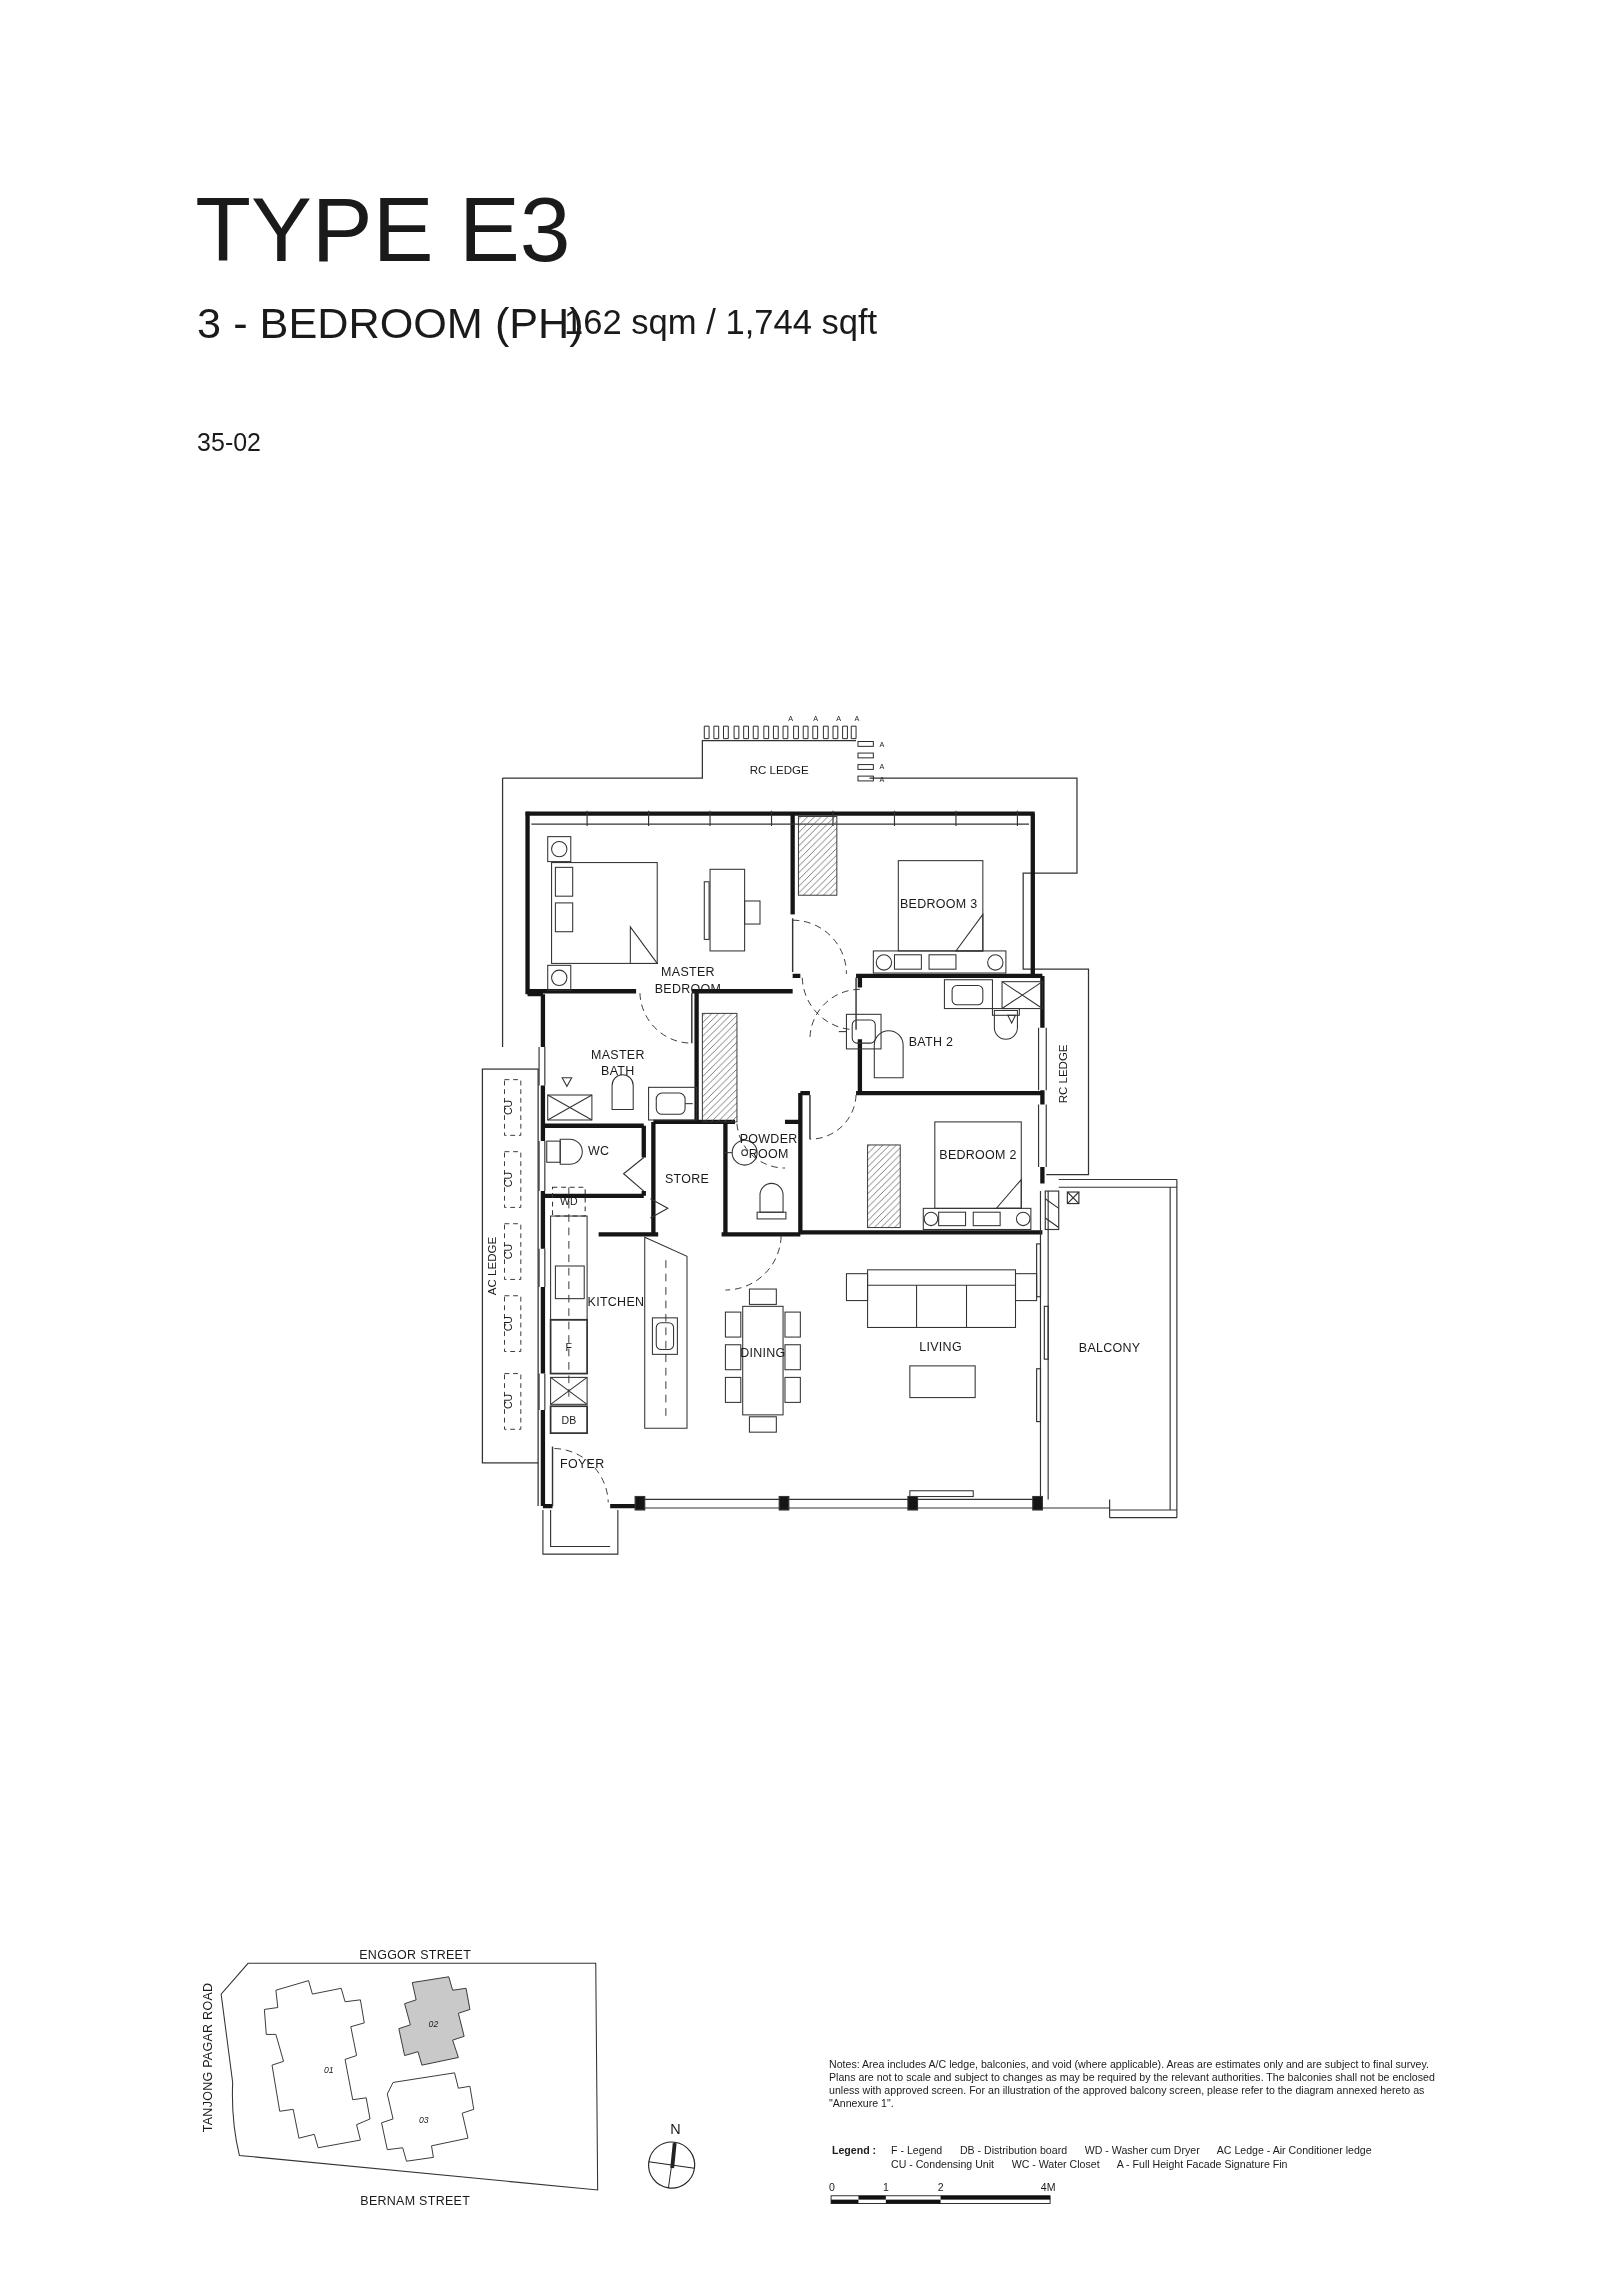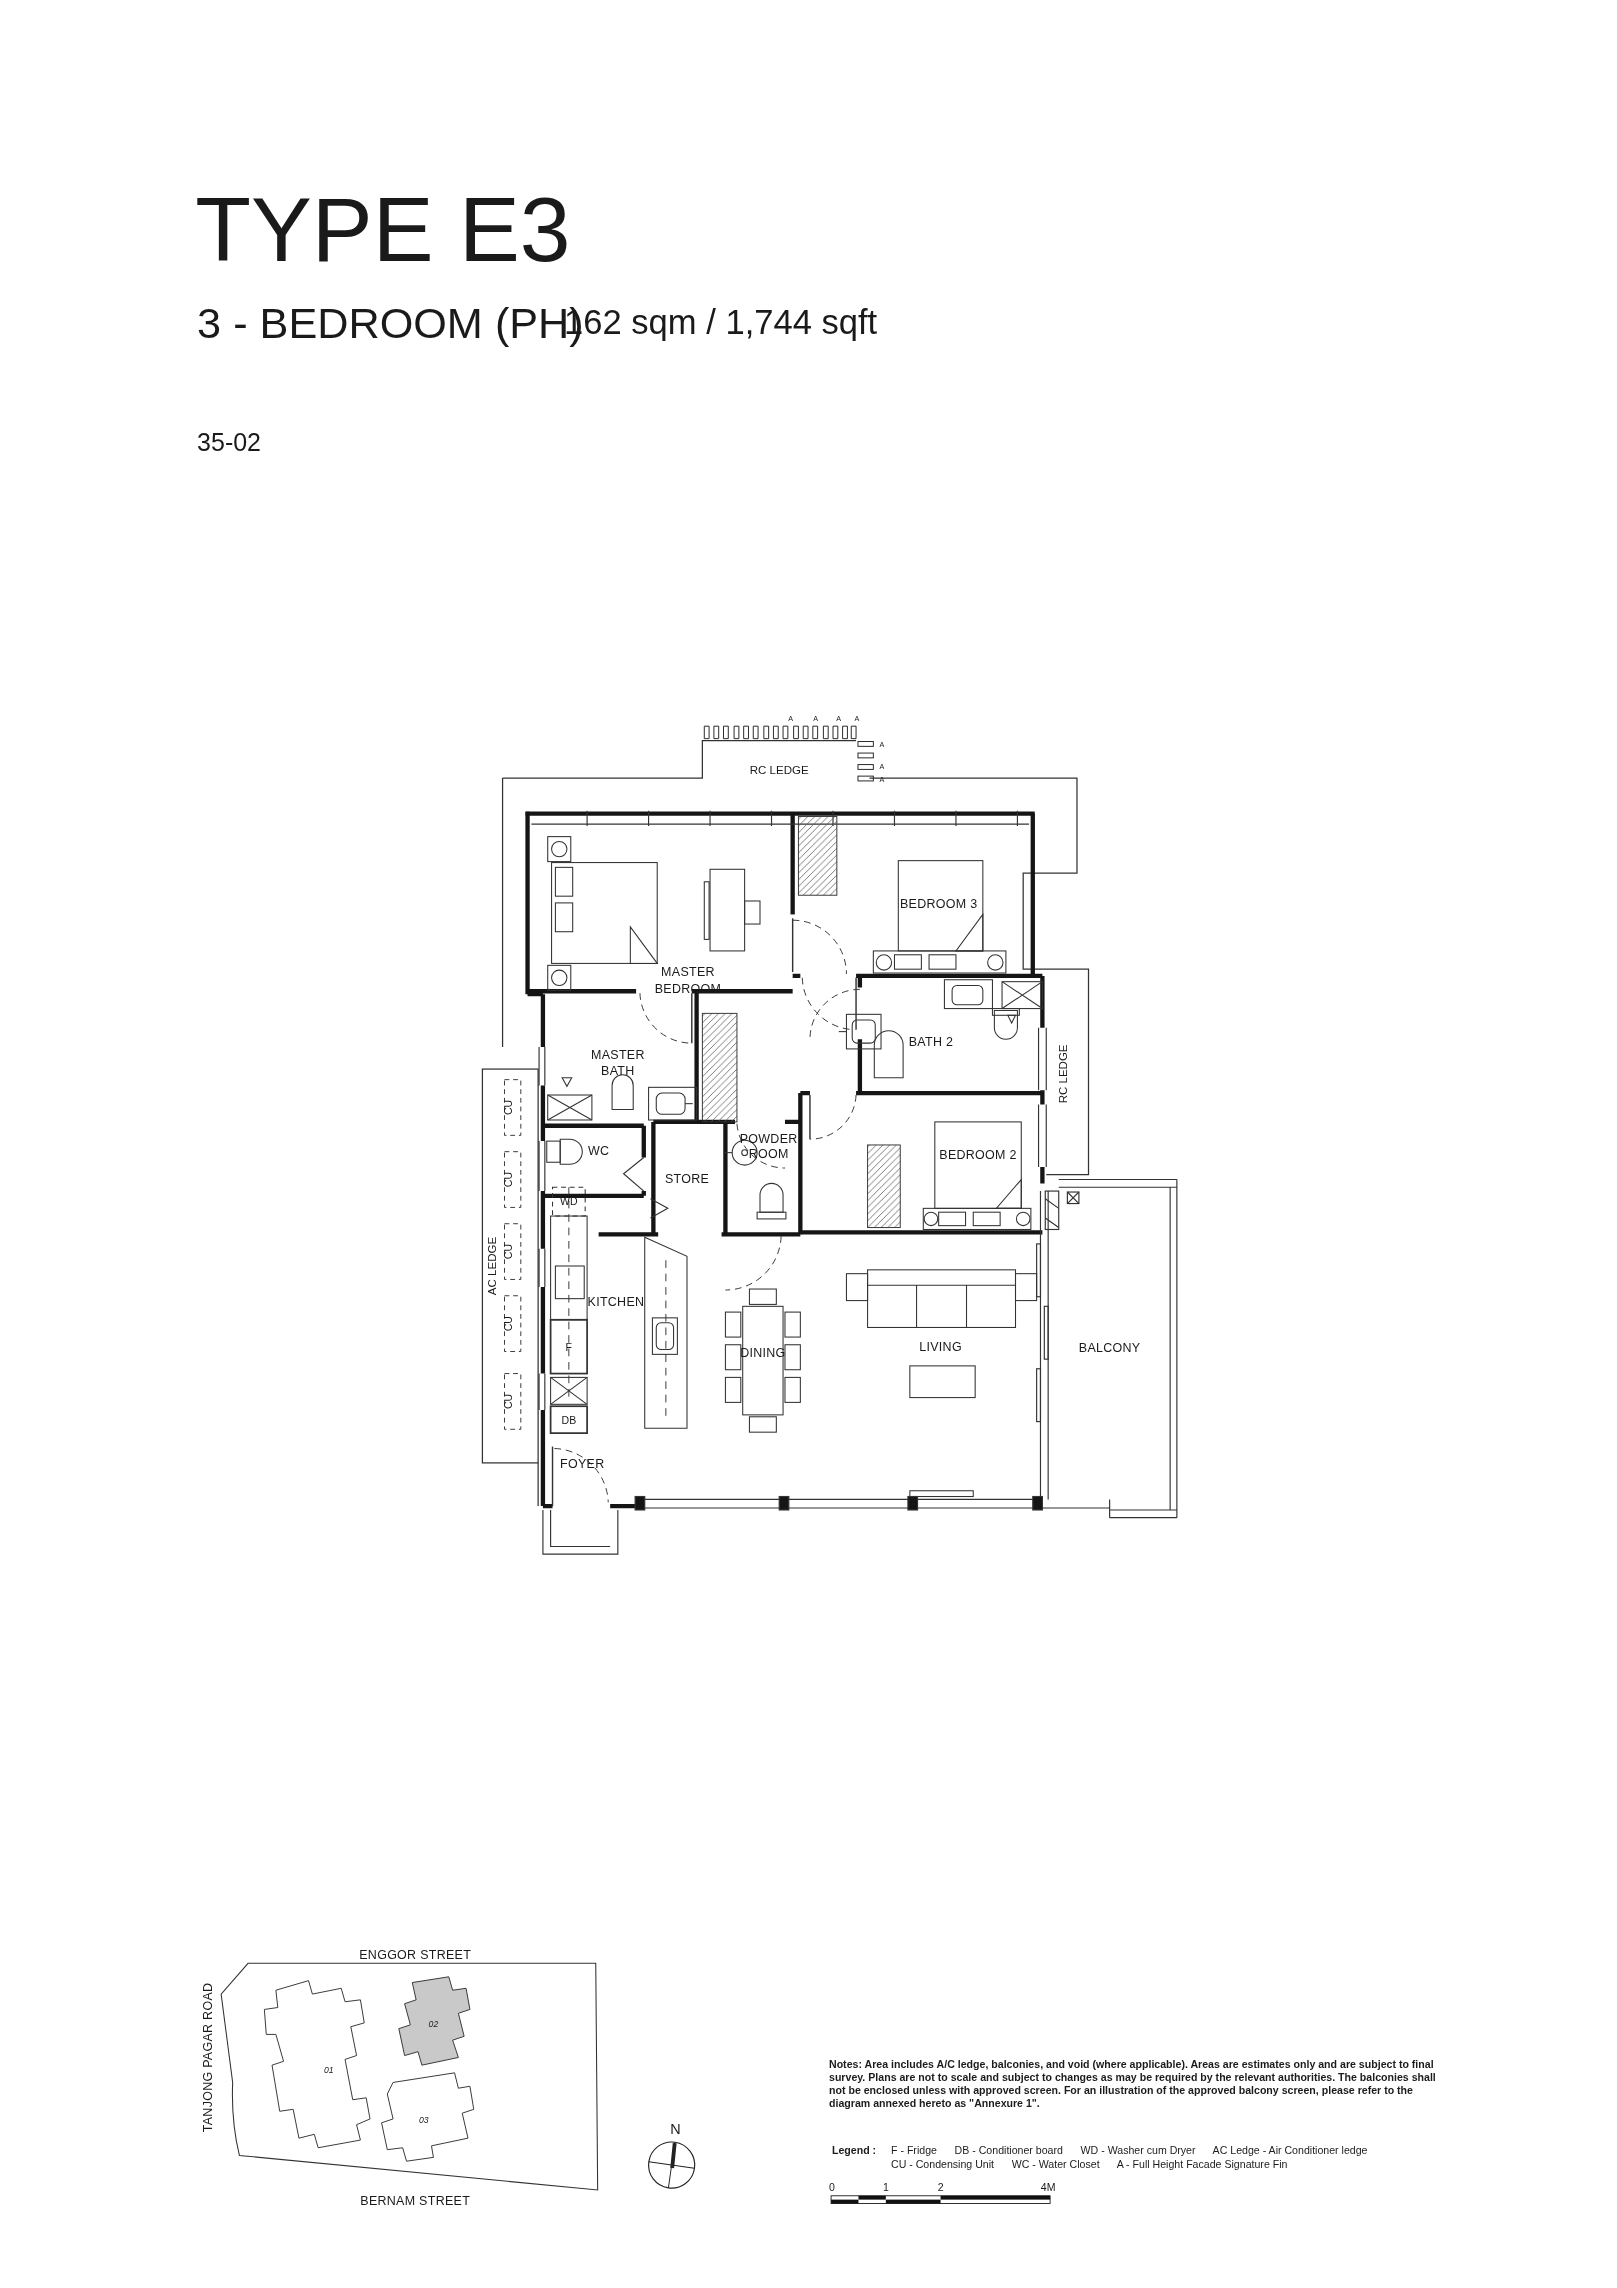--- a/index.html
+++ b/index.html
@@ -12,21 +12,21 @@
   .t36{font-size:36px;}
   .t26{font-size:26px;}
   .t15{font-size:15px;}
   .t13{font-size:13px;letter-spacing:.3px;}
   .t12{font-size:12px;}
   .t11{font-size:11px;}
   .t9{font-size:9px;font-style:italic;}
   .t7{font-size:7.5px;}
   .htext{position:absolute;font-size:10.6px;line-height:13px;color:#1c1c1c;}
   .pre{white-space:pre;}
-  .notes{width:626px;font-weight:bold;}
+  .notes{width:626px;}
 </style>
 </head>
 <body>
 
 <div class="page">
 
 <svg width="1618" height="2288" viewBox="0 0 1684 2382">
   <defs>
     <pattern id="hatch" width="7" height="7" patternUnits="userSpaceOnUse">
       <path d="M0,7 L7,0" stroke="#555" stroke-width="0.8"></path>
@@ -337,17 +337,17 @@
       <text x="897" y="2281" class="t11">1</text>
       <text x="954" y="2281" class="t11">2</text>
       <text x="1066" y="2281" class="t11">4M</text>
     </g>
   </g>
 </svg>
 
   <div class="htext notes" style="left:805px;top:2058px;">Notes: Area includes A/C ledge, balconies, and void (where applicable). Areas are estimates only and are subject to final survey. Plans are not to scale and subject to changes as may be required by the relevant authorities. The balconies shall not be enclosed unless with approved screen. For an illustration of the approved balcony screen, please refer to the diagram annexed hereto as "Annexure 1".</div>
 
   <div class="htext" style="left:808px;top:2144px;font-weight:bold;">Legend :</div>
-  <div class="htext pre" style="left:867px;top:2144px;">F - Fridge      DB - Conditioner board      WD - Washer cum Dryer      AC Ledge - Air Conditioner ledge</div>
+  <div class="htext pre" style="left:867px;top:2144px;">F - Legend      DB - Distribution board      WD - Washer cum Dryer      AC Ledge - Air Conditioner ledge</div>
   <div class="htext pre" style="left:867px;top:2158px;">CU - Condensing Unit      WC - Water Closet      A - Full Height Facade Signature Fin</div>
 
 </div>
 
 
 </body></html>

